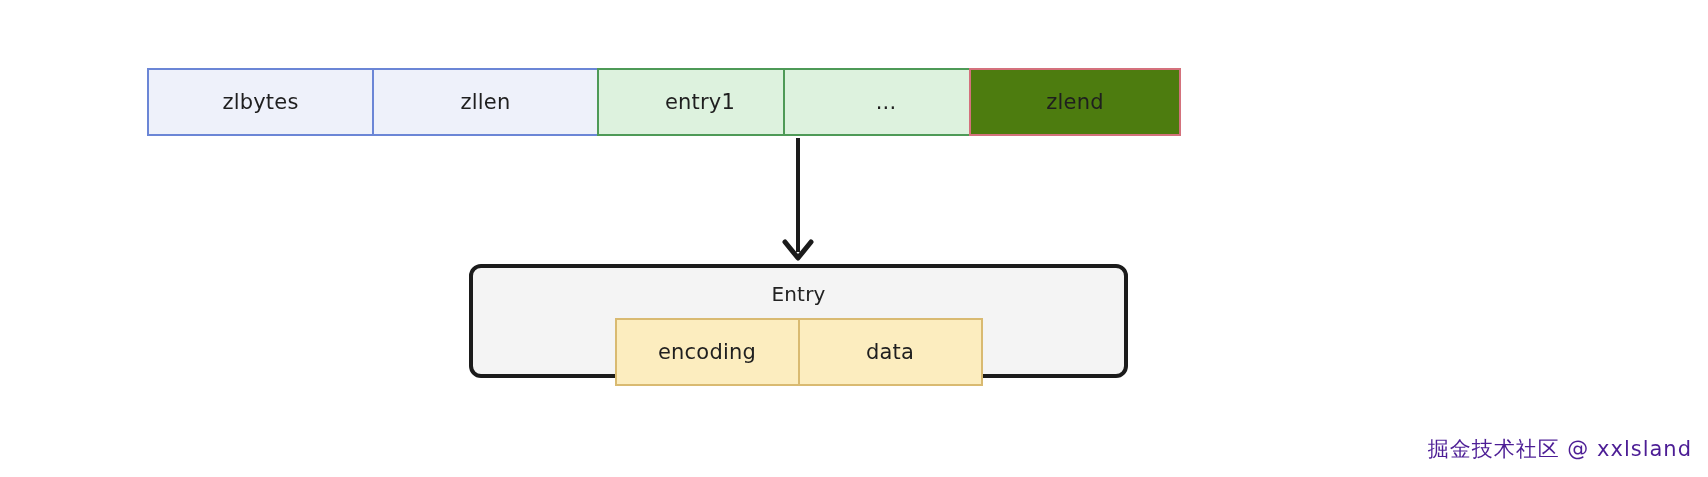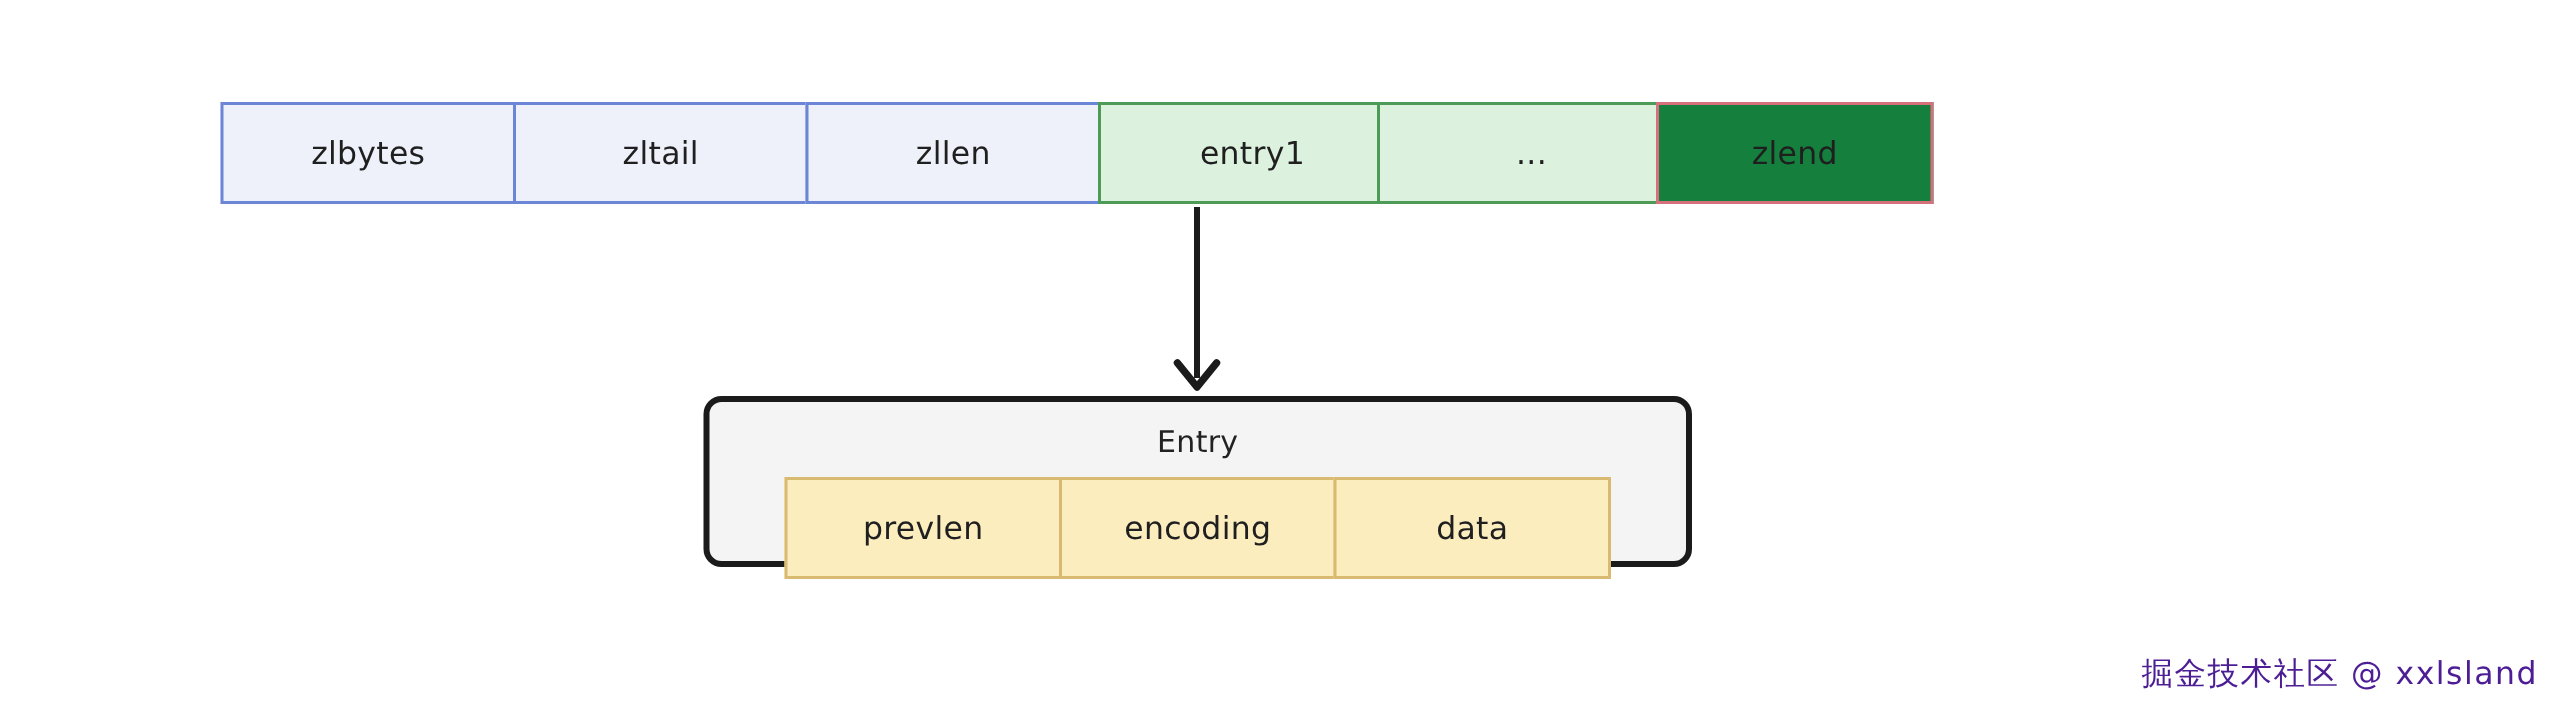--- a/index.html
+++ b/index.html
@@ -36,33 +36,33 @@
     color: #1f1f1f;
     border-style: solid;
     border-width: 2px;
     margin-left: -2px;
   }
   .zl-cell:first-child { margin-left: 0; }
 
   .zl-cell.header {
     background: #eef1fa;
     border-color: #6b86d6;
-    width: 197px;
+    width: 227px;
     text-align: center;
   }
   .zl-cell.entry {
     background: #ddf2de;
     border-color: #4e9a57;
     width: 188px;
     padding-left: 18px;
   }
   .zl-cell.end {
-    background: #15803d;
+    background: #4d7c0f;
     border-color: #d4717c;
-    width: 185px;
+    width: 212px;
   }
 
   
   #detail-arrow {
     position: absolute;
     left: 760px;
     top: 136px;
     width: 80px;
     height: 130px;
   }
@@ -116,34 +116,32 @@
     color: #4c1d95;
     letter-spacing: 1px;
     white-space: nowrap;
   }
 </style>
 </head>
 <body>
 
 <div id="ziplist-bar">
   <div class="zl-cell header">zlbytes</div>
-  <div class="zl-cell header">zltail</div>
   <div class="zl-cell header">zllen</div>
   <div class="zl-cell entry">entry1</div>
   <div class="zl-cell entry">...</div>
   <div class="zl-cell end">zlend</div>
 </div>
 
 <svg id="detail-arrow" viewBox="0 0 80 130">
   <line x1="38" y1="2" x2="38" y2="116" stroke="#1b1b1b" stroke-width="4" stroke-linecap="butt"></line>
   <polyline points="25,106 38,122 51,106" fill="none" stroke="#1b1b1b" stroke-width="5" stroke-linecap="round" stroke-linejoin="round"></polyline>
 </svg>
 
 <div id="entry-detail-box">
   <div id="entry-detail-title">Entry</div>
   <div id="entry-fields-row">
-    <div class="entry-field">prevlen</div>
     <div class="entry-field">encoding</div>
     <div class="entry-field">data</div>
   </div>
 </div>
 
 <div id="watermark">掘金技术社区 @ xxlsland</div>
 
 </body></html>

